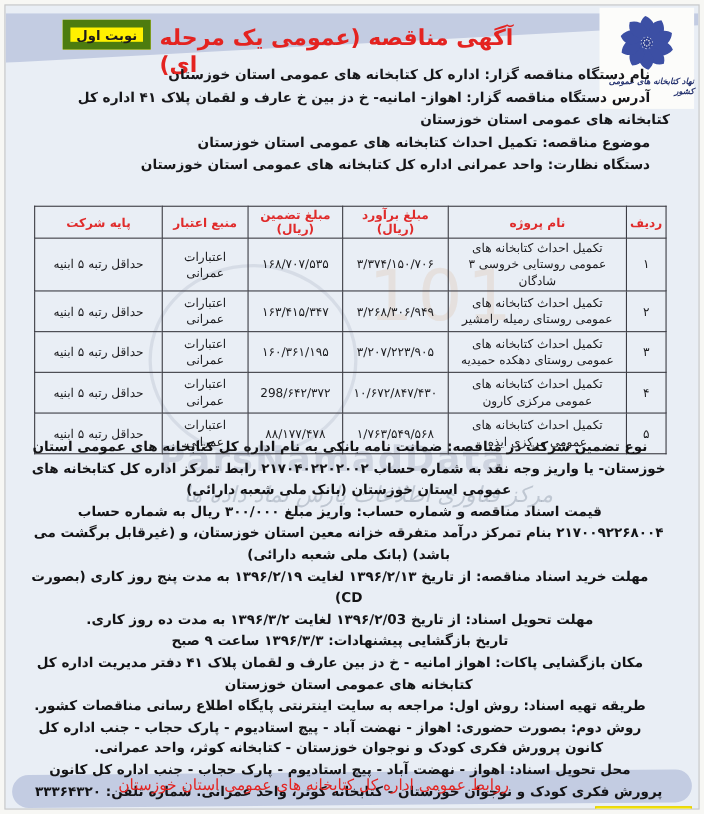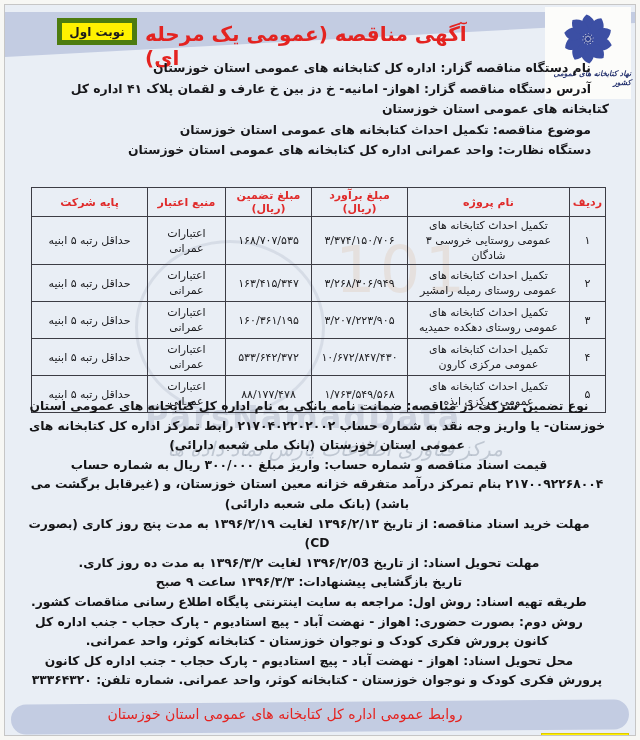--- a/index.html
+++ b/index.html
@@ -9,21 +9,21 @@
   .doc { position: absolute; inset: 4px; background: #e9eef5; border: 1px solid #c6c6c6; overflow: hidden; }
 
   
   .band-top { position: absolute; top: 0; left: 0; right: 0; height: 56px;
     background: #c3cce2; clip-path: polygon(0 7px, 100% 7px, 100% 18px, 0 52px); }
   .band-bottom { position: absolute; left: 6px; right: 6px; top: 697px; height: 30px;
     background: #c3cce2; border-radius: 16px; transform: rotate(-0.5deg); }
 
   
   .badge-top { position: absolute; top: 13px; left: 52px; width: 80px; height: 27px;
-    background: #fff100; border: 5px solid #4d7c0f; color: #1c1c1c; font-weight: bold;
+    background: #fff100; border: 7px solid #4d7c0f; color: #1c1c1c; font-weight: bold;
     font-size: 12px; display: flex; align-items: center; justify-content: center; direction: rtl; }
   .badge-bottom { position: absolute; top: 728px; right: 6px; width: 88px; height: 48px;
     background: #fff100; border: 1px solid #e0ca00; color: #7f1d1d; font-weight: bold;
     font-size: 13px; display: flex; align-items: center; justify-content: center; direction: rtl; }
 
   .title { position: absolute; top: 17px; left: 140px; width: 340px; text-align: left;
     color: #e42320; font-size: 20px; font-weight: bold; direction: rtl; letter-spacing: -0.5px; }
 
   
   .logo-box { position: absolute; top: 2px; right: 4px; width: 86px; height: 92px;
@@ -161,41 +161,42 @@
           <td>تکمیل احداث کتابخانه های عمومی روستای دهکده حمیدیه</td>
           <td>۳/۲۰۷/۲۲۳/۹۰۵</td>
           <td>۱۶۰/۳۶۱/۱۹۵</td>
           <td>اعتبارات عمرانی</td>
           <td>حداقل رتبه ۵ ابنیه</td>
         </tr>
         <tr>
           <td>۴</td>
           <td>تکمیل احداث کتابخانه های عمومی مرکزی کارون</td>
           <td>۱۰/۶۷۲/۸۴۷/۴۳۰</td>
-          <td>۵۳۳/۶۴۲/۳۷۲</td>
+          <td>298/۶۴۲/۳۷۲</td>
           <td>اعتبارات عمرانی</td>
           <td>حداقل رتبه ۵ ابنیه</td>
         </tr>
         <tr>
           <td>۵</td>
           <td>تکمیل احداث کتابخانه های عمومی مرکزی ایذه</td>
           <td>۱/۷۶۳/۵۴۹/۵۶۸</td>
           <td>۸۸/۱۷۷/۴۷۸</td>
           <td>اعتبارات عمرانی</td>
           <td>حداقل رتبه ۵ ابنیه</td>
         </tr>
       </tbody>
     </table>
 
     <div class="paras">
       <p>نوع تضمین شرکت در مناقصه: ضمانت نامه بانکی به نام اداره کل کتابخانه های عمومی استان خوزستان- یا واریز وجه نقد به شماره حساب ۲۱۷۰۴۰۲۲۰۲۰۰۲ رابط تمرکز اداره کل کتابخانه های عمومی استان خوزستان (بانک ملی شعبه دارائی)</p>
       <p>قیمت اسناد مناقصه و شماره حساب: واریز مبلغ ۳۰۰/۰۰۰ ریال به شماره حساب ۲۱۷۰۰۹۲۲۶۸۰۰۴ بنام تمرکز درآمد متفرقه خزانه معین استان خوزستان، و (غیرقابل برگشت می باشد) (بانک ملی شعبه دارائی)</p>
       <p>مهلت خرید اسناد مناقصه: از تاریخ ۱۳۹۶/۲/۱۳ لغایت ۱۳۹۶/۲/۱۹ به مدت پنج روز کاری (بصورت CD)</p>
       <p>مهلت تحویل اسناد: از تاریخ ۱۳۹۶/۲/03 لغایت ۱۳۹۶/۳/۲ به مدت ده روز کاری.</p>
       <p>تاریخ بازگشایی پیشنهادات: ۱۳۹۶/۳/۳ ساعت ۹ صبح</p>
+      <p>مکان بازگشایی پاکات: اهواز امانیه - خ دز بین عارف و لقمان پلاک ۴۱ دفتر مدیریت اداره کل کتابخانه های عمومی استان خوزستان</p>
       <p>طریقه تهیه اسناد: روش اول: مراجعه به سایت اینترنتی پایگاه اطلاع رسانی مناقصات کشور.</p>
       <p>روش دوم: بصورت حضوری: اهواز - نهضت آباد - پیچ استادیوم - پارک حجاب - جنب اداره کل کانون پرورش فکری کودک و نوجوان خوزستان - کتابخانه کوثر، واحد عمرانی.</p>
       <p>محل تحویل اسناد: اهواز - نهضت آباد - پیچ استادیوم - پارک حجاب - جنب اداره کل کانون پرورش فکری کودک و نوجوان خوزستان - کتابخانه کوثر، واحد عمرانی. شماره تلفن: ۳۳۳۶۴۳۲۰</p>
     </div>
 
     <div class="footer-credit">روابط عمومی اداره کل کتابخانه های عمومی استان خوزستان</div>
     <div class="badge-bottom">م/الف ۵/۶۰۲</div>
 
   </div>
 </div>

